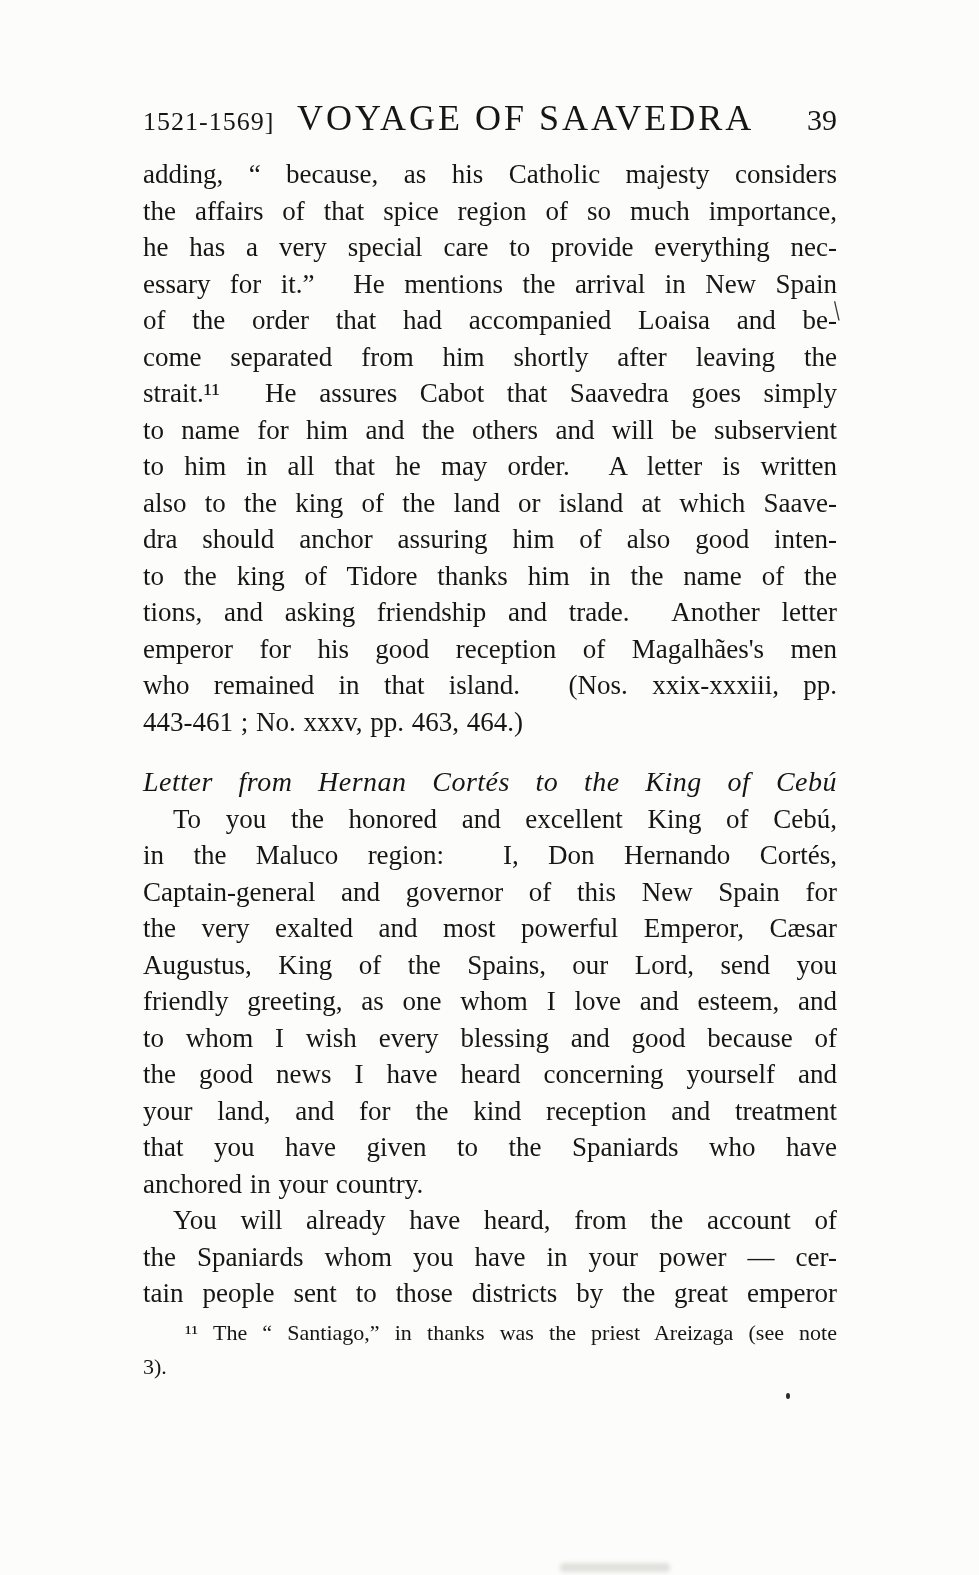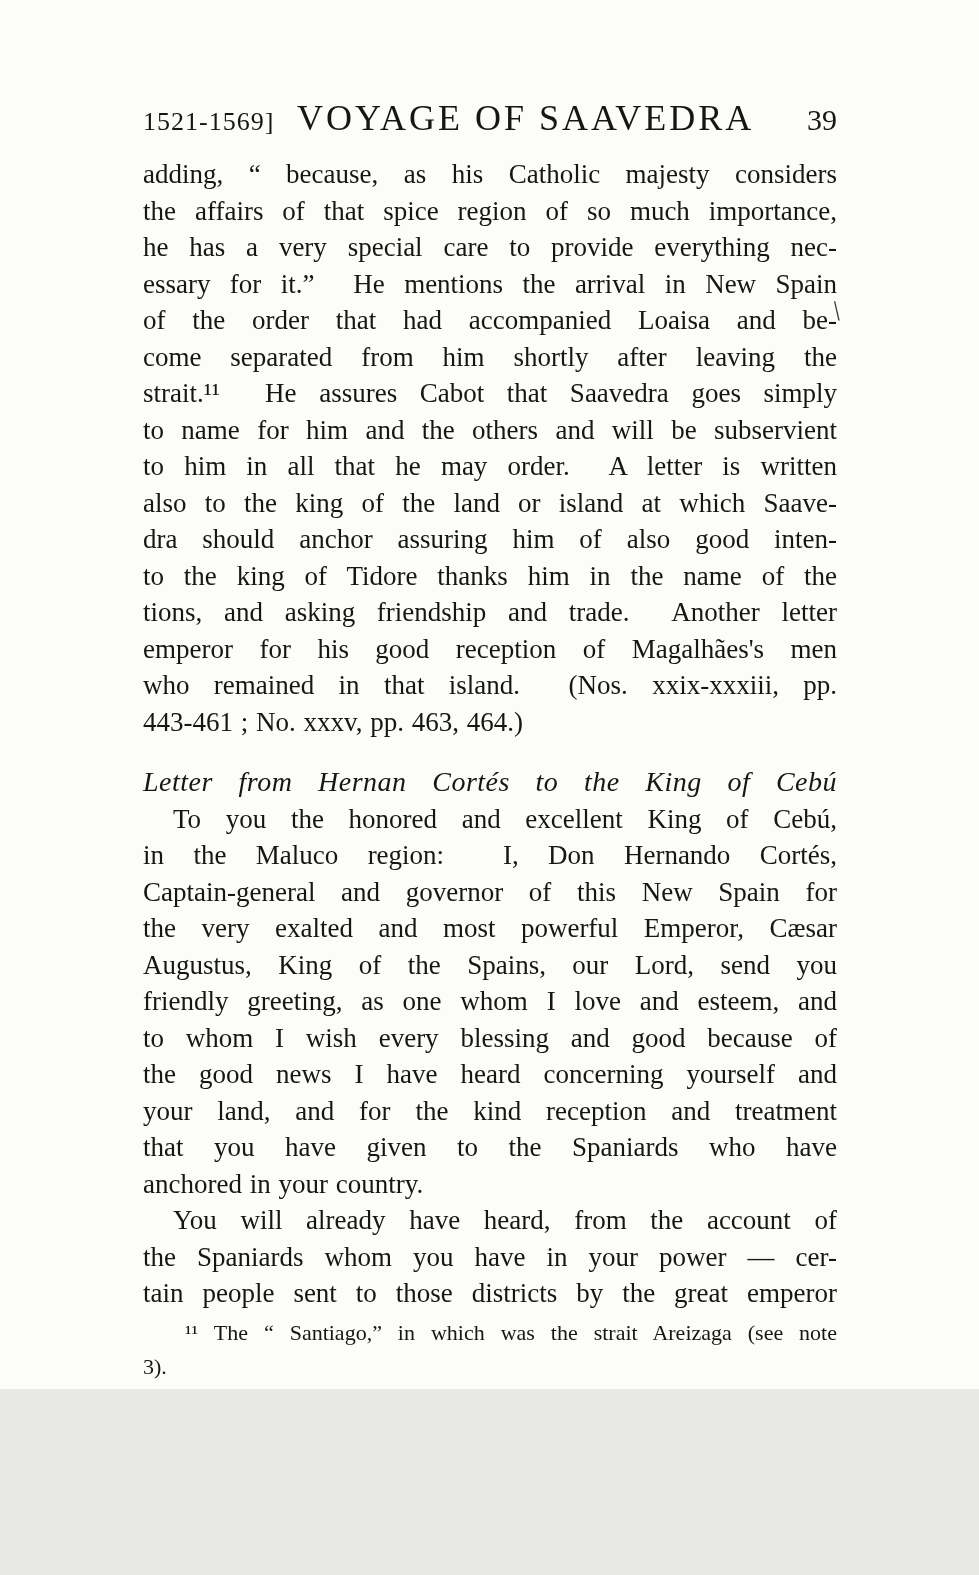--- a/index.html
+++ b/index.html
@@ -3,21 +3,21 @@
 <meta charset="utf-8">
 <style>
   html, body {
     margin: 0;
     padding: 0;
     background: #e8e8e6;
   }
   .page {
     position: relative;
     width: 979px;
-    height: 1389px;
+    height: 1575px;
     margin: 0 auto;
     background: #fcfcfa;
     color: #161614;
     font-family: "Liberation Serif", "DejaVu Serif", serif;
     overflow: hidden;
   }
   .content {
     position: absolute;
     left: 143px;
     top: 97px;
@@ -148,21 +148,21 @@
           <div class="line">your land, and for the kind reception and treatment</div>
           <div class="line">that you have given to the Spaniards who have</div>
           <div class="line no-just">anchored in your country.</div>
         </div>
         <div class="para">
           <div class="line indent">You will already have heard, from the account of</div>
           <div class="line">the Spaniards whom you have in your power — cer-</div>
           <div class="line">tain people sent to those districts by the great emperor</div>
         </div>
         <div class="para footnote">
-          <div class="line indent">¹¹ The “ Santiago,” in which was the strait Areizaga (see note</div>
+          <div class="line indent">¹¹ The “ Santiago,” in thanks was the priest Areizaga (see note</div>
           <div class="line no-just">3).</div>
         </div>
       </div>
 
   </div>
 
   <span class="stray-mark">\</span>
 
   <span class="ink-dot"></span>
 

